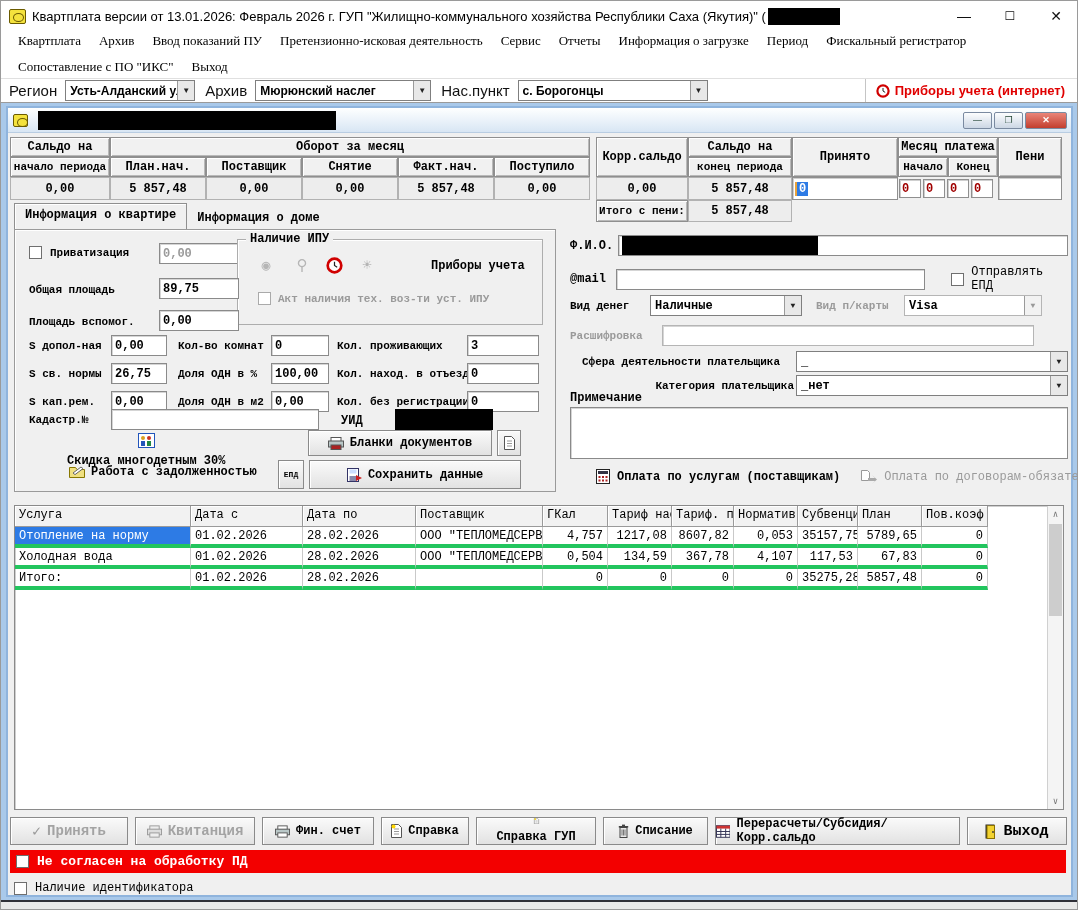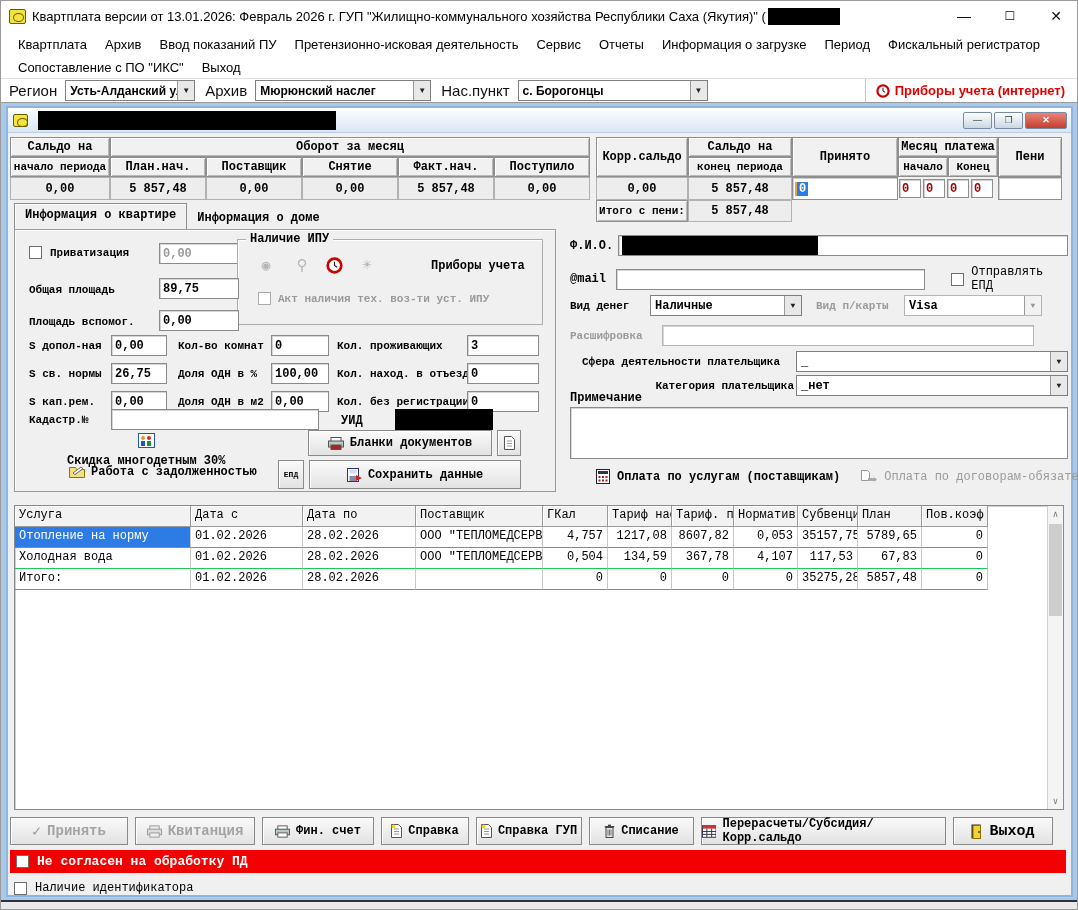--- a/index.html
+++ b/index.html
@@ -14,21 +14,21 @@
   .redacted { background:#000; display:inline-block; }
 
   
   .titlebar { left:0; top:0; width:1078px; height:30px; background:#fff; display:flex; align-items:center; padding-left:8px; }
   .app-icon { width:17px; height:15px; background:#f4e23d; border:1px solid #6b5b00; border-radius:2px; position:relative; margin-right:6px; }
   .app-icon:after { content:""; position:absolute; left:3px; top:3px; width:9px; height:7px; border:1px solid #6b5b00; border-radius:50%; }
   .title-text { font-size:13px; color:#000; white-space:nowrap; }
   .win-controls { margin-left:auto; display:flex; height:30px; }
   .win-ctl { width:46px; height:30px; display:flex; align-items:center; justify-content:center; font-size:14px; color:#111; }
 
-  .menubar { left:0; top:30px; width:882px; background:#fff; display:flex; align-items:center; padding:0 8px; height:26px; }
+  .menubar { left:0; top:30px; width:882px; background:#fff; display:flex; padding:0 8px; height:26px;font-family:Liberation Serif, serif; }
   .menubar2 { top:56px; height:21px; }
   .menu-item { font-size:13px; color:#000; padding:2px 9px; white-space:nowrap; }
 
   .filterrow { left:0; top:77px; width:1078px; height:25px; background:#fff; border-top:1px solid #e0e0e0; border-bottom:1px solid #9a9a9a; display:flex; align-items:center; padding-left:6px; }
   .filter-label { font-size:15px; color:#111; margin:0 8px 0 10px; }
   .combo { background:#fff; border:1px solid #7f7f7f; height:21px; display:flex; align-items:center; font-size:12px; font-weight:bold; }
   .combo .cv { flex:1; padding:0 4px; white-space:nowrap; overflow:hidden; }
   .combo .ca { width:17px; height:100%; background:#e8e8e8; border-left:1px solid #9a9a9a; display:flex; align-items:center; justify-content:center; font-size:8px; color:#222; }
   .combo.disabled { border-color:#b5b5b5; }
   .combo.disabled .ca { color:#999; background:#f2f2f2; }
@@ -72,21 +72,21 @@
   .link-row { display:flex; align-items:center; gap:6px; font-size:12px; font-weight:bold; }
 
   
   .rpanel { left:552px; top:96px; width:510px; height:263px; }
   .rrow { position:absolute; display:flex; align-items:center; }
   .note-area { background:#fff; border:1px solid #8a8a8a; box-shadow:inset 1px 1px 0 #d5d5d5; }
 
   
   .grid { left:6px; top:372px; width:1050px; height:305px; background:#fff; border:1px solid #8a8a8a; box-shadow:inset 1px 1px 0 #cfcfcf; overflow:hidden; position:absolute; }
   .grow { display:flex; }
-  .gcell { font-size:12px; padding:2px 4px; border-right:1px solid #c9c9c9; border-bottom:1px solid #22c55e; white-space:nowrap; overflow:hidden; height:21px; flex:none; }
+  .gcell { font-size:12px; padding:2px 4px; border-right:1px solid #c9c9c9; border-bottom:4px solid #22c55e; white-space:nowrap; overflow:hidden; height:21px; flex:none; }
   .ghead { background:#f2f2f2; border-right:1px solid #9a9a9a; border-bottom:1px solid #9a9a9a; box-shadow:inset 1px 1px 0 #fff; font-weight:normal; }
   .gcell.num { text-align:right; }
   .gcell.sel { background:#2d7be5; color:#fff; }
   .vscroll { position:absolute; right:0; top:0; width:16px; height:100%; background:#f4f4f4; border-left:1px solid #d0d0d0; }
   .varrow { height:16px; display:flex; align-items:center; justify-content:center; font-size:9px; color:#777; }
   .vthumb { position:absolute; left:1px; top:18px; width:13px; height:92px; background:#cdcdcd; }
 
   
   .footer { left:2px; top:684px; display:flex; gap:7px; }
   .fbtn { height:28px; }
@@ -481,21 +481,21 @@
           <span>Фин. счет</span>
         </div>
         <div class="btn fbtn" style="width:88px;">
           <svg width="11" height="14" viewBox="0 0 11 14">
               <path d="M0.5 0.5h7l3 3v10h-10z" fill="#fff" stroke="#555"></path>
               <path d="M3 5h5M3 7.5h5M3 10h5" stroke="#999"></path>
               <circle cx="2.5" cy="2.5" r="2" fill="#ffd700"></circle>
             </svg>
           <span>Справка</span>
         </div>
-        <div class="btn fbtn" style="width:106px;">
+        <div class="btn fbtn" style="width:120px;flex-direction:column;">
           <svg width="11" height="14" viewBox="0 0 11 14">
               <path d="M0.5 0.5h7l3 3v10h-10z" fill="#fff" stroke="#555"></path>
               <path d="M3 5h5M3 7.5h5M3 10h5" stroke="#999"></path>
               <circle cx="2.5" cy="2.5" r="2" fill="#ffd700"></circle>
             </svg>
           <span>Справка ГУП</span>
         </div>
         <div class="btn fbtn" style="width:105px;">
           <svg width="11" height="14" viewBox="0 0 11 14">
               <rect x="2" y="3.5" width="7" height="10" fill="#e8e8e8" stroke="#444"></rect>

